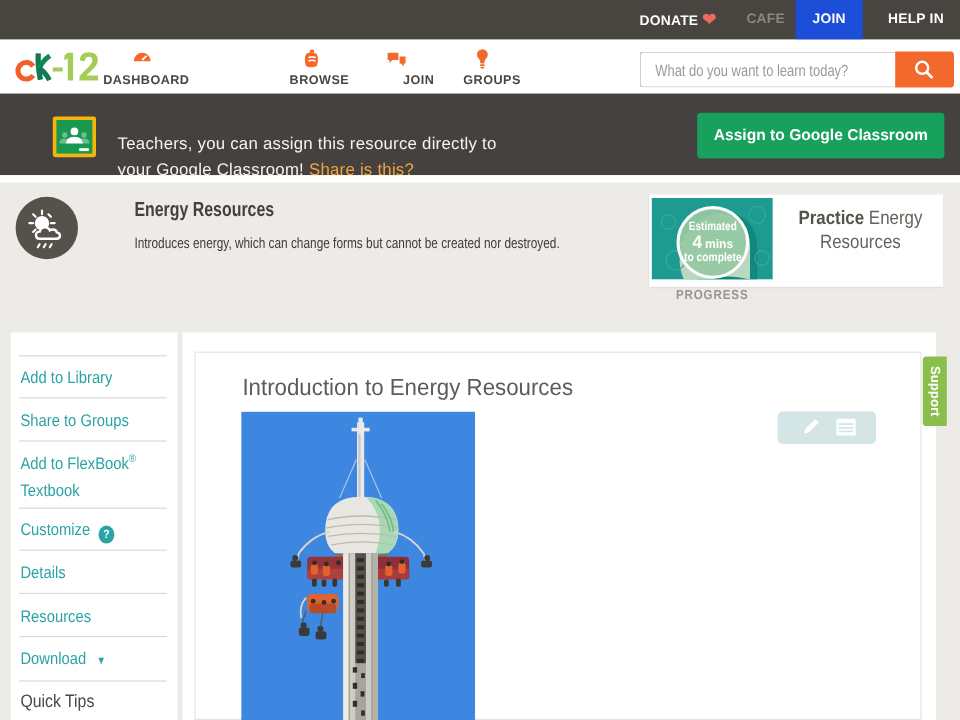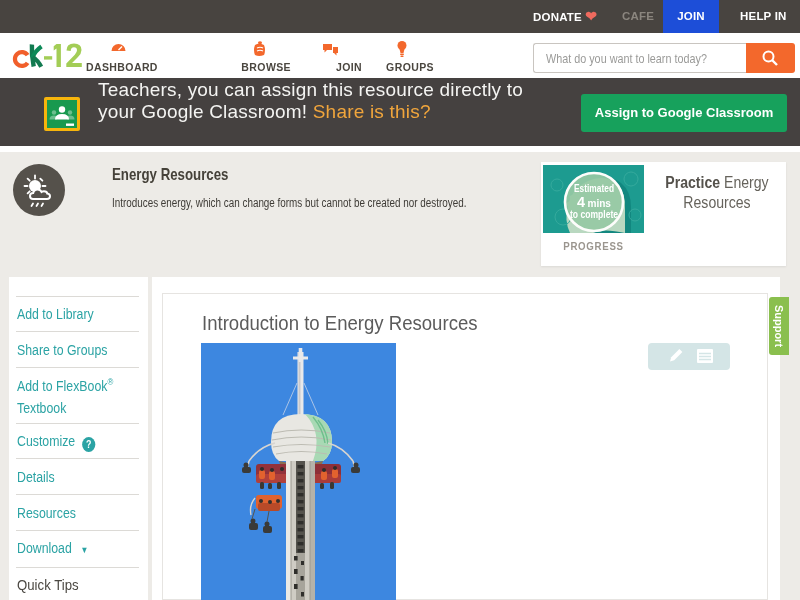--- a/index.html
+++ b/index.html
@@ -23,30 +23,30 @@
 #ni4 { left:298px; width:64px; }
 #ni5 { left:370px; width:64px; }
 #search { position:absolute; left:533px; top:10px; width:213px; height:30px; background:#fff; border:1px solid #c9c5c0; border-right:none; border-radius:3px 0 0 3px; }
 #search .ph { position:absolute; left:12px; top:7px; font-size:13.5px; color:#9a9a98; white-space:nowrap; transform:scaleX(.8); transform-origin:0 50%; }
 #searchbtn { position:absolute; left:746px; top:10px; width:49px; height:30px; background:#f3682c; border-radius:0 3px 3px 0; }
 #searchbtn svg { position:absolute; left:15px; top:6px; }
 
 #banner { position:absolute; left:0; top:78px; width:800px; height:68px; background:#454140; }
 #gcicon { position:absolute; left:44px; top:19px; width:36px; height:34px; background:#f7b50c; border-radius:2px; }
 #gcicon .inner { position:absolute; left:3px; top:3px; width:30px; height:28px; background:#18994f; }
-#bannertext { position:absolute; left:98px; top:1px; font-size:19px; letter-spacing:.2px; line-height:22px; color:#f4f4f2; white-space:nowrap; }
+#bannertext { position:absolute; left:98px; top:30px; font-size:14px; letter-spacing:.2px; line-height:22px; color:#f4f4f2; white-space:nowrap; }
 #bannertext .wit { color:#f0a53c; }
 #assignbtn { position:absolute; left:581px; top:16px; width:206px; height:38px; background:#17a15c; border-radius:3px; color:#fff; font-size:13px; font-weight:bold; text-align:center; line-height:38px; }
 #whitestrip { position:absolute; left:0; top:146px; width:800px; height:6px; background:#ffffff; }
 
 #rescircle { position:absolute; left:13px; top:164px; width:52px; height:52px; border-radius:50%; background:#55514b; }
 #restitle { position:absolute; left:112px; top:165px; font-size:17px; font-weight:bold; color:#454139; transform:scaleX(.78); transform-origin:0 50%; }
 #ressub { position:absolute; left:112px; top:196px; font-size:12.5px; color:#3e3b36; transform:scaleX(.79); transform-origin:0 50%; white-space:nowrap; }
 
-#pcard { position:absolute; left:541px; top:162px; width:245px; height:104px; background:#fff; box-shadow:0 1px 2px rgba(0,0,0,0.08); }
+#pcard { position:absolute; left:541px; top:162px; width:245px; height:77px; background:#fff; box-shadow:0 1px 2px rgba(0,0,0,0.08); }
 #pillus { position:absolute; left:2px; top:3px; width:101px; height:68px; }
 #progress { position:absolute; left:2px; top:78px; width:101px; text-align:center; font-size:11px; font-weight:bold; color:#9a958e; letter-spacing:.8px; transform:scaleX(.88); }
 #ptext { position:absolute; left:107px; top:11px; width:138px; text-align:center; font-size:16px; line-height:20px; color:#66635c; transform:scaleX(.88); }
 #ptext b { color:#55524c; }
 #pbtn { position:absolute; left:120px; top:53px; width:118px; height:28px; background:#f3683a; border-radius:4px; border-bottom:2px solid #d4541f; color:#fff; font-size:15px; font-weight:bold; text-align:center; line-height:27px; }
 #pbtn .arr { color:#a8401c; font-size:13px; margin-left:10px; }
 
 #sidepanel { position:absolute; left:9px; top:277px; width:139px; height:323px; background:#fff; }
 .sep { position:absolute; left:7px; width:123px; height:1px; background:#dcdad6; }
 .slink { position:absolute; left:8px; font-size:14px; color:#2ba3a4; transform:scaleX(.88); transform-origin:0 50%; white-space:nowrap; }

